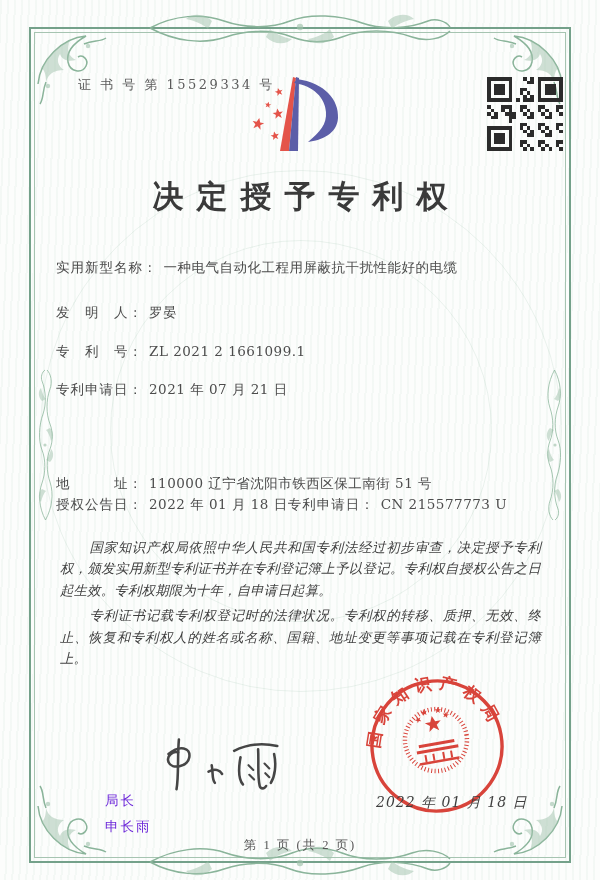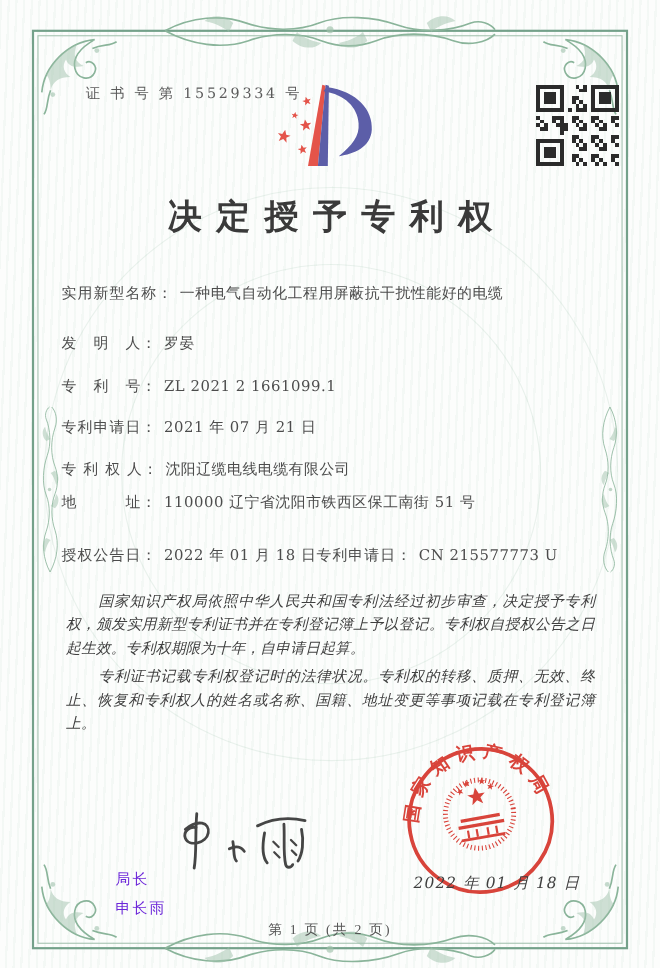--- a/index.html
+++ b/index.html
@@ -115,24 +115,21 @@
   </div>
   <div class="abs field-row" style="top:258px">
     <span class="flabel">实用新型名称：</span><span class="fvalue">一种电气自动化工程用屏蔽抗干扰性能好的电缆</span>
   </div>
   <div class="abs field-row" style="top:342px">
     <span class="flabel">专　利　号：</span><span class="fvalue">ZL 2021 2 1661099.1</span>
   </div>
   <div class="abs field-row" style="top:380px">
     <span class="flabel">专利申请日：</span><span class="fvalue">2021 年 07 月 21 日</span>
   </div>
-  <div class="abs field-row" style="top:418px">
-    <span class="flabel">专 利 权 人：</span><span class="fvalue">沈阳辽缆电线电缆有限公司</span>
-  </div>
-  <div class="abs field-row" style="top:448px">
+  <div class="abs field-row" style="top:474px">
     <span class="flabel">地　　　址：</span><span class="fvalue">110000  辽宁省沈阳市铁西区保工南街 51 号</span>
   </div>
 
   <div class="abs grant-row" style="top:496px">
     <span><span class="flabel">授权公告日：</span><span class="fvalue">2022 年 01 月 18 日</span></span>
     <span><span class="flabel">专利申请日：</span><span class="fvalue">CN 215577773 U</span></span>
   </div>
 
   <div class="abs paras">
     <p>国家知识产权局依照中华人民共和国专利法经过初步审查，决定授予专利权，颁发实用新型专利证书并在专利登记簿上予以登记。专利权自授权公告之日起生效。专利权期限为十年，自申请日起算。</p>

